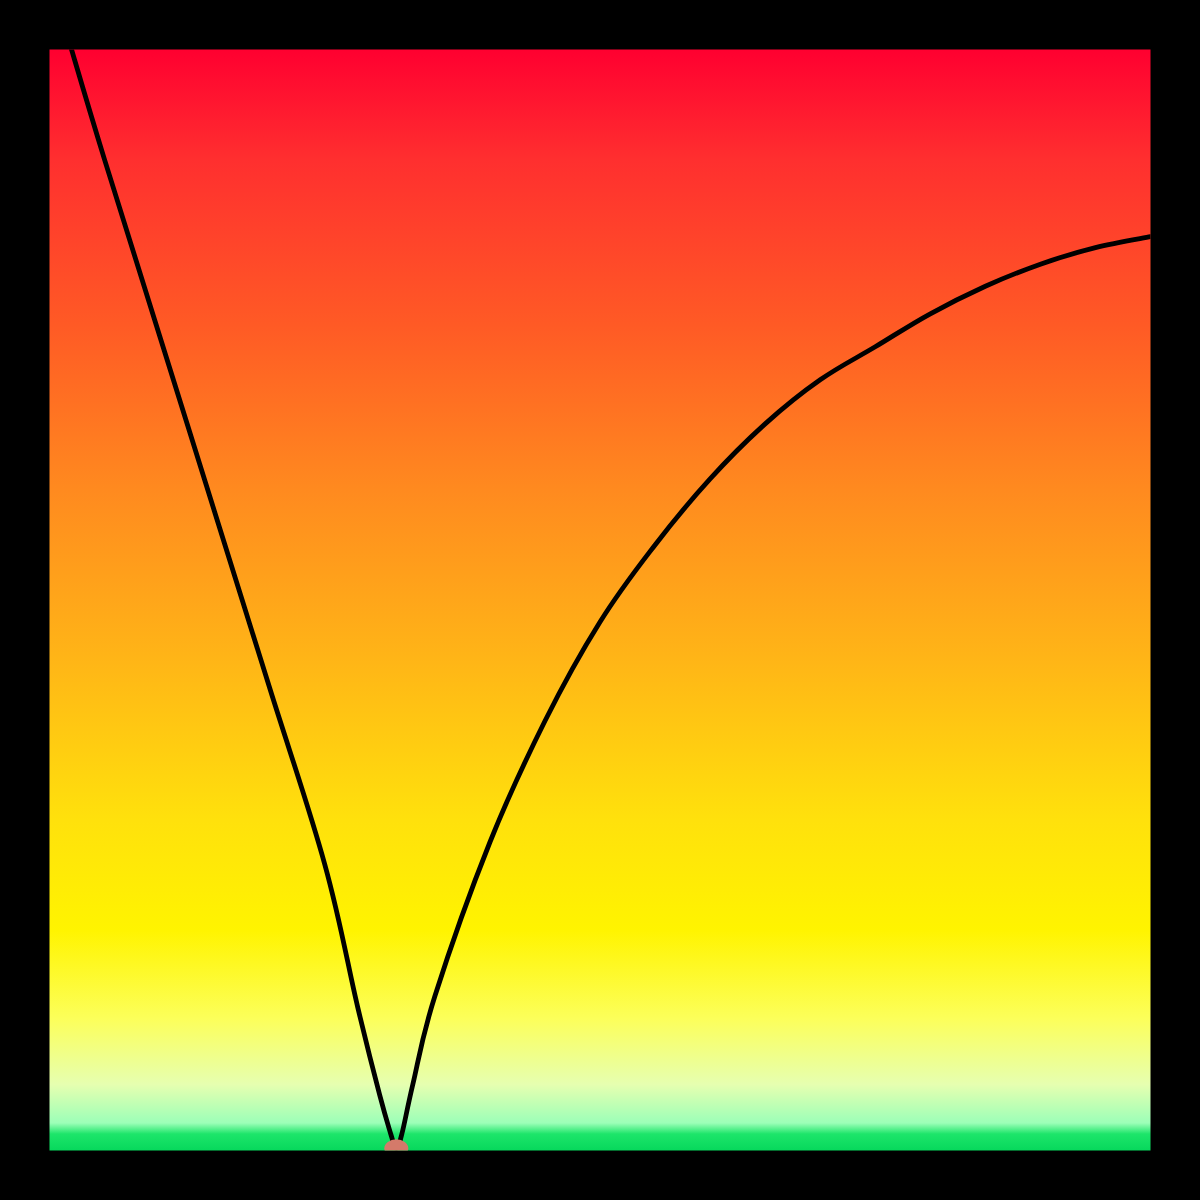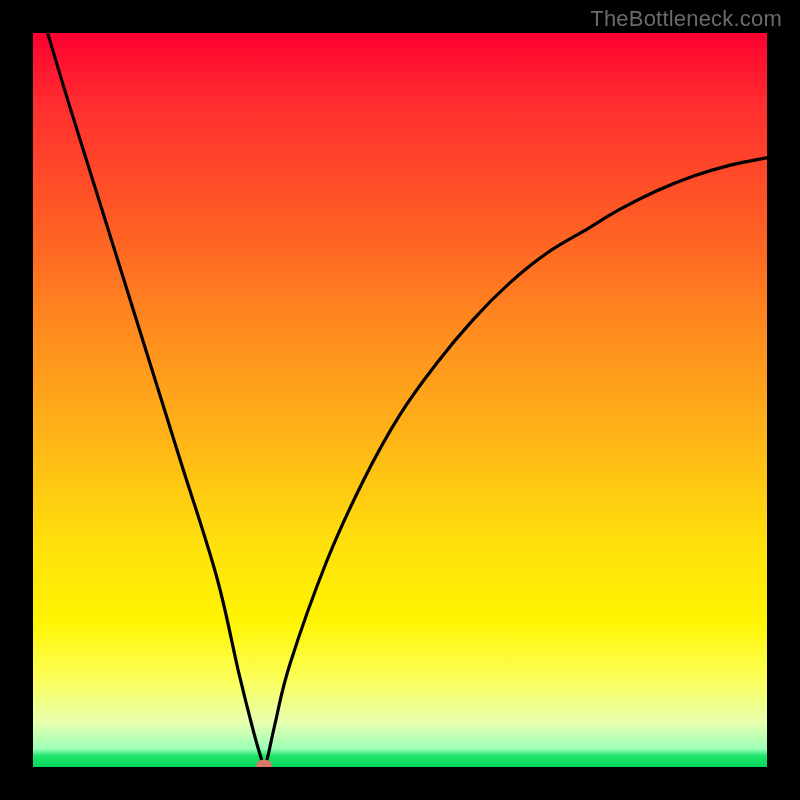--- a/index.html
+++ b/index.html
@@ -54,21 +54,20 @@
     font-size: 22px;
     font-weight: 500;
     letter-spacing: 0.2px;
     user-select: none;
   }
 </style>
 </head>
 <body>
 
 <div class="frame">
-  <div class="watermark">TheBottleneck.com</div>
 
   <div class="plot-area">
     <svg class="curve-layer" viewBox="0 0 734 734" preserveAspectRatio="none">
       <path id="curve-path" fill="none" stroke="#000000" stroke-width="3.2" stroke-linejoin="round" stroke-linecap="round" d="M 14.7 0.0 C 18.6 13.2, 26.1 39.0, 36.7 73.4 C 47.3 107.8, 60.2 148.6, 73.4 190.8 C 86.6 233.1, 96.9 266.0, 110.1 308.3 C 123.3 350.6, 133.6 383.4, 146.8 425.7 C 160.0 468.0, 172.9 504.8, 183.5 543.2 C 194.1 581.5, 198.9 610.8, 205.5 638.6 C 212.1 666.3, 216.2 682.1, 220.2 697.3 C 224.2 712.5, 225.6 716.6, 227.5 723.0 C 229.5 729.3, 229.9 732.5, 231.2 732.5 C 232.5 732.5, 232.9 730.7, 234.9 723.0 C 236.9 715.3, 238.3 706.5, 242.2 690.0 C 246.2 673.4, 247.7 660.3, 256.9 631.2 C 266.1 602.2, 280.4 561.5, 293.6 528.5 C 306.8 495.5, 317.1 474.2, 330.3 447.7 C 343.5 421.3, 353.8 402.8, 367.0 381.7 C 380.2 360.5, 390.5 347.5, 403.7 330.3 C 416.9 313.1, 427.2 300.8, 440.4 286.3 C 453.6 271.7, 463.9 261.5, 477.1 249.6 C 490.3 237.7, 500.6 229.4, 513.8 220.2 C 527.0 211.0, 537.3 206.1, 550.5 198.2 C 563.7 190.3, 574.0 183.4, 587.2 176.2 C 600.4 168.9, 610.7 163.8, 623.9 157.8 C 637.1 151.9, 647.4 147.8, 660.6 143.1 C 673.8 138.5, 684.1 135.4, 697.3 132.1 C 710.5 128.8, 727.4 126.1, 734.0 124.8"></path>
       <ellipse id="marker-dot" rx="8" ry="6" cx="231.2" cy="732.5" fill="#d47a6a"></ellipse>
     </svg>
   </div>
 </div>
 
 </body></html>

